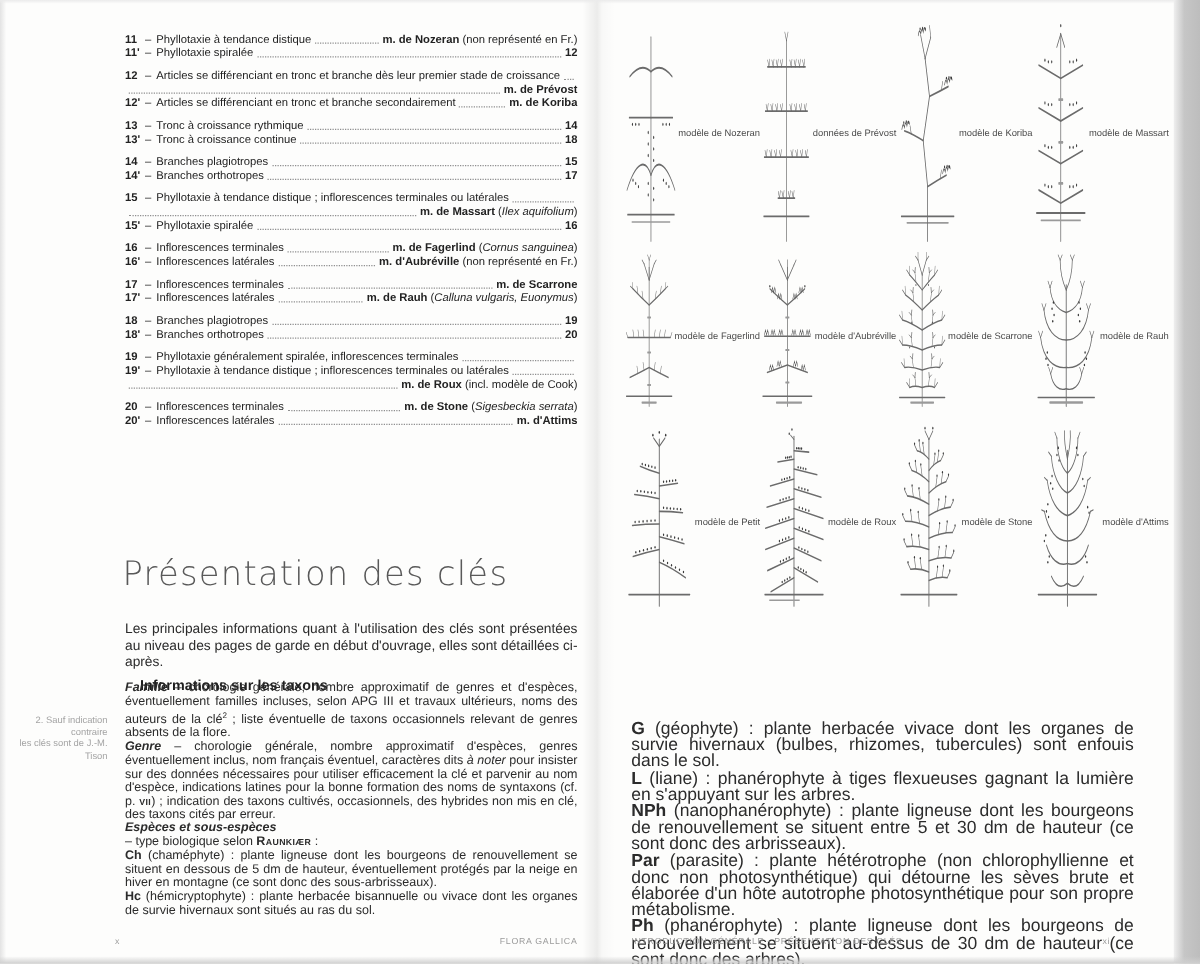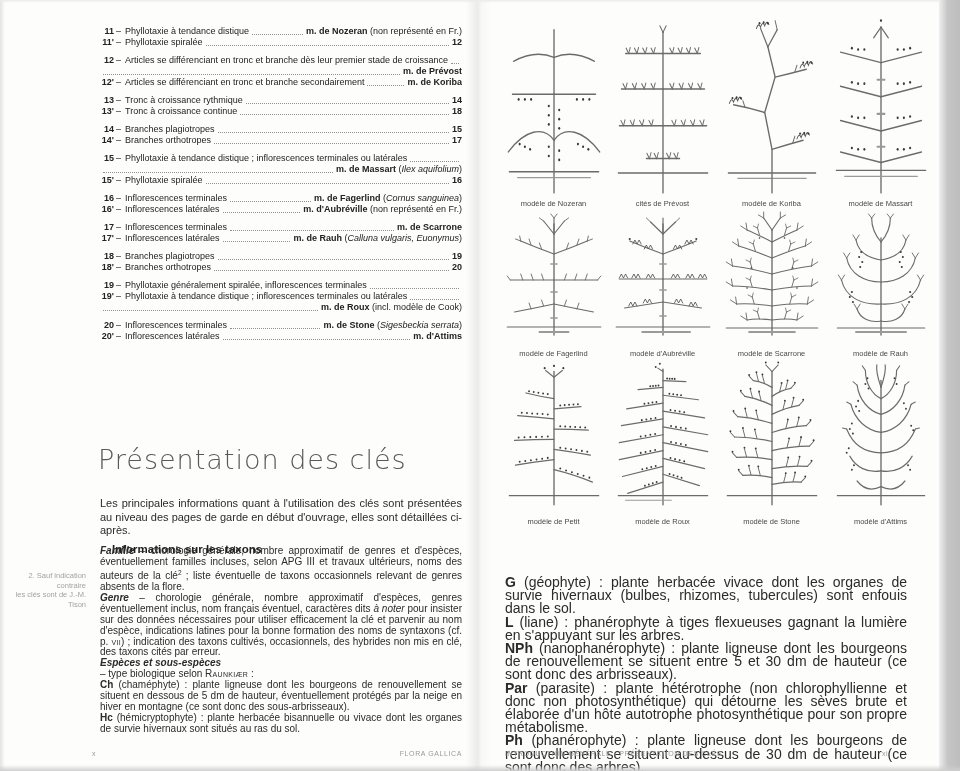--- a/index.html
+++ b/index.html
@@ -19,47 +19,47 @@
   .edge-top{position:absolute;top:0;left:0;width:100%;height:3px;
     background:linear-gradient(to bottom,#ebebeb,rgba(255,255,255,0));}
   .gutter{position:absolute;top:0;left:466px;width:26px;height:100%;
     background:linear-gradient(to right,rgba(0,0,0,0),rgba(0,0,0,0.07) 45%,rgba(0,0,0,0.02) 60%,rgba(0,0,0,0));}
 
   
   .key-list{position:absolute;left:100px;top:26px;width:362px;font-size:9px;line-height:11px;color:#222;}
   .k-entry.k-group{margin-top:7px;}
   .k-entry:first-child{margin-top:0;}
   .k-line{display:flex;align-items:baseline;overflow:hidden;}
-  .k-num{font-weight:bold;min-width:14px;flex:none;text-align:right;}
+  .k-num{font-weight:bold;min-width:14px;flex:none;}
   .k-dash{margin:0 4px 0 2px;flex:none;}
   .k-text{white-space:nowrap;flex:none;}
   .k-target{white-space:nowrap;flex:none;}
   .leader{flex:1;min-width:4px;border-bottom:1.2px dotted #8f8f8f;align-self:flex-end;margin:0 3px 2.5px 3px;}
   .b{font-weight:bold;} .i{font-style:italic;} .bi{font-weight:bold;font-style:italic;margin-top:12px;}
-  .sc{font-variant:small-caps;letter-spacing:0.3px;}
+  .sc{font-variant:small-caps;letter-spacing:0.3px;font-weight:bold;}
   sup{font-size:6.5px;}
 
   .heading{position:absolute;left:98px;top:444px;margin:0;font-family:"DejaVu Sans","Liberation Sans",sans-serif;
     font-size:27px;font-weight:200;color:#595959;letter-spacing:1px;}
   .intro{position:absolute;left:100px;top:497px;width:362px;margin:0;
     font-size:11px;line-height:13.5px;text-align:justify;color:#2b2b2b;}
   .section-title{position:absolute;left:100px;top:531px;margin:12px;font-size:11.5px;font-weight:bold;color:#1f1f1f;}
   .body-text{font-size:10px;line-height:10.9px;text-align:justify;color:#2b2b2b;}
   .body-text p{margin:0;}
   .left-paras{position:absolute;left:100px;top:546px;width:362px;}
   .margin-note{position:absolute;left:4px;top:571px;width:82px;font-size:7.5px;line-height:9.5px;
     color:#a3a3a3;text-align:right;}
   .footer{position:absolute;left:0;top:750px;width:100%;font-size:7px;color:#9a9a9a;letter-spacing:0.6px;}
   .footer .pg-num-l{position:absolute;left:92px;}
   .footer .book-title{position:absolute;right:11px;}
 
   
   .models-grid{position:absolute;left:12px;top:14px;width:436px;}
   .model-row{display:flex;}
-  .model-cell{width:109px;display:flex;flex-direction:column;align-items:center;}
+  .model-cell{width:109px;display:flex;flex-direction:row;align-items:center;}
   .model-cell svg{display:block;width:104px;}
   .model-caption{font-size:7.5px;color:#4a4a4a;margin-top:1px;text-align:center;white-space:nowrap;}
   .bio-paras{position:absolute;left:18px;top:576px;width:402px;font-size:14px;line-height:13.2px;}
   .footer-r{position:absolute;left:0;top:750px;width:100%;font-size:7px;color:#9a9a9a;letter-spacing:0.6px;}
   .footer-r .section-label{position:absolute;left:18px;}
   .footer-r .pg-num-r{position:absolute;left:395px;}
 </style>
 </head>
 <body>
 
@@ -380,21 +380,21 @@
               <path d="M50,110 H66" fill="none" stroke="#6b6b6b" stroke-width="1.1" stroke-linecap="round"></path>
               <path d="M37,110 l-2.5,-4" fill="none" stroke="#6b6b6b" stroke-width="0.9" stroke-linecap="round"></path>
               <path d="M37,110 l1.5,-4.5" fill="none" stroke="#6b6b6b" stroke-width="0.9" stroke-linecap="round"></path>
               <path d="M44,110 l-2.5,-4" fill="none" stroke="#6b6b6b" stroke-width="0.9" stroke-linecap="round"></path>
               <path d="M44,110 l1.5,-4.5" fill="none" stroke="#6b6b6b" stroke-width="0.9" stroke-linecap="round"></path>
               <path d="M56,110 l-2.5,-4" fill="none" stroke="#6b6b6b" stroke-width="0.9" stroke-linecap="round"></path>
               <path d="M56,110 l1.5,-4.5" fill="none" stroke="#6b6b6b" stroke-width="0.9" stroke-linecap="round"></path>
               <path d="M63,110 l-2.5,-4" fill="none" stroke="#6b6b6b" stroke-width="0.9" stroke-linecap="round"></path>
               <path d="M63,110 l1.5,-4.5" fill="none" stroke="#6b6b6b" stroke-width="0.9" stroke-linecap="round"></path>
             </svg>
-            <div class="model-caption">cités de Prévost</div>
+            <div class="model-caption">données de Prévost</div>
           </div>
           <div class="model-cell">
             <svg viewBox="0 0 100 140" preserveAspectRatio="none" height="184">
               <path d="M8,121 H92" fill="none" stroke="#6b6b6b" stroke-width="1.1" stroke-linecap="round"></path>
               <path d="M17,125 H83" fill="none" stroke="#9a9a9a" stroke-width="1" stroke-linecap="round"></path>
               <path d="M50,136 V103 L43,75 L53,48 L46,25" fill="none" stroke="#6b6b6b" stroke-width="1.3" stroke-linecap="round"></path>
               <path d="M46,25 L39,11" fill="none" stroke="#6b6b6b" stroke-width="1.1" stroke-linecap="round"></path>
               <path d="M46,25 L55,12" fill="none" stroke="#6b6b6b" stroke-width="1.1" stroke-linecap="round"></path>
               <path d="M55,12 l-2,-7" fill="none" stroke="#6b6b6b" stroke-width="0.9" stroke-linecap="round"></path>
               <path d="M50,103 Q66,99 80,96" fill="none" stroke="#6b6b6b" stroke-width="1.1" stroke-linecap="round"></path>

